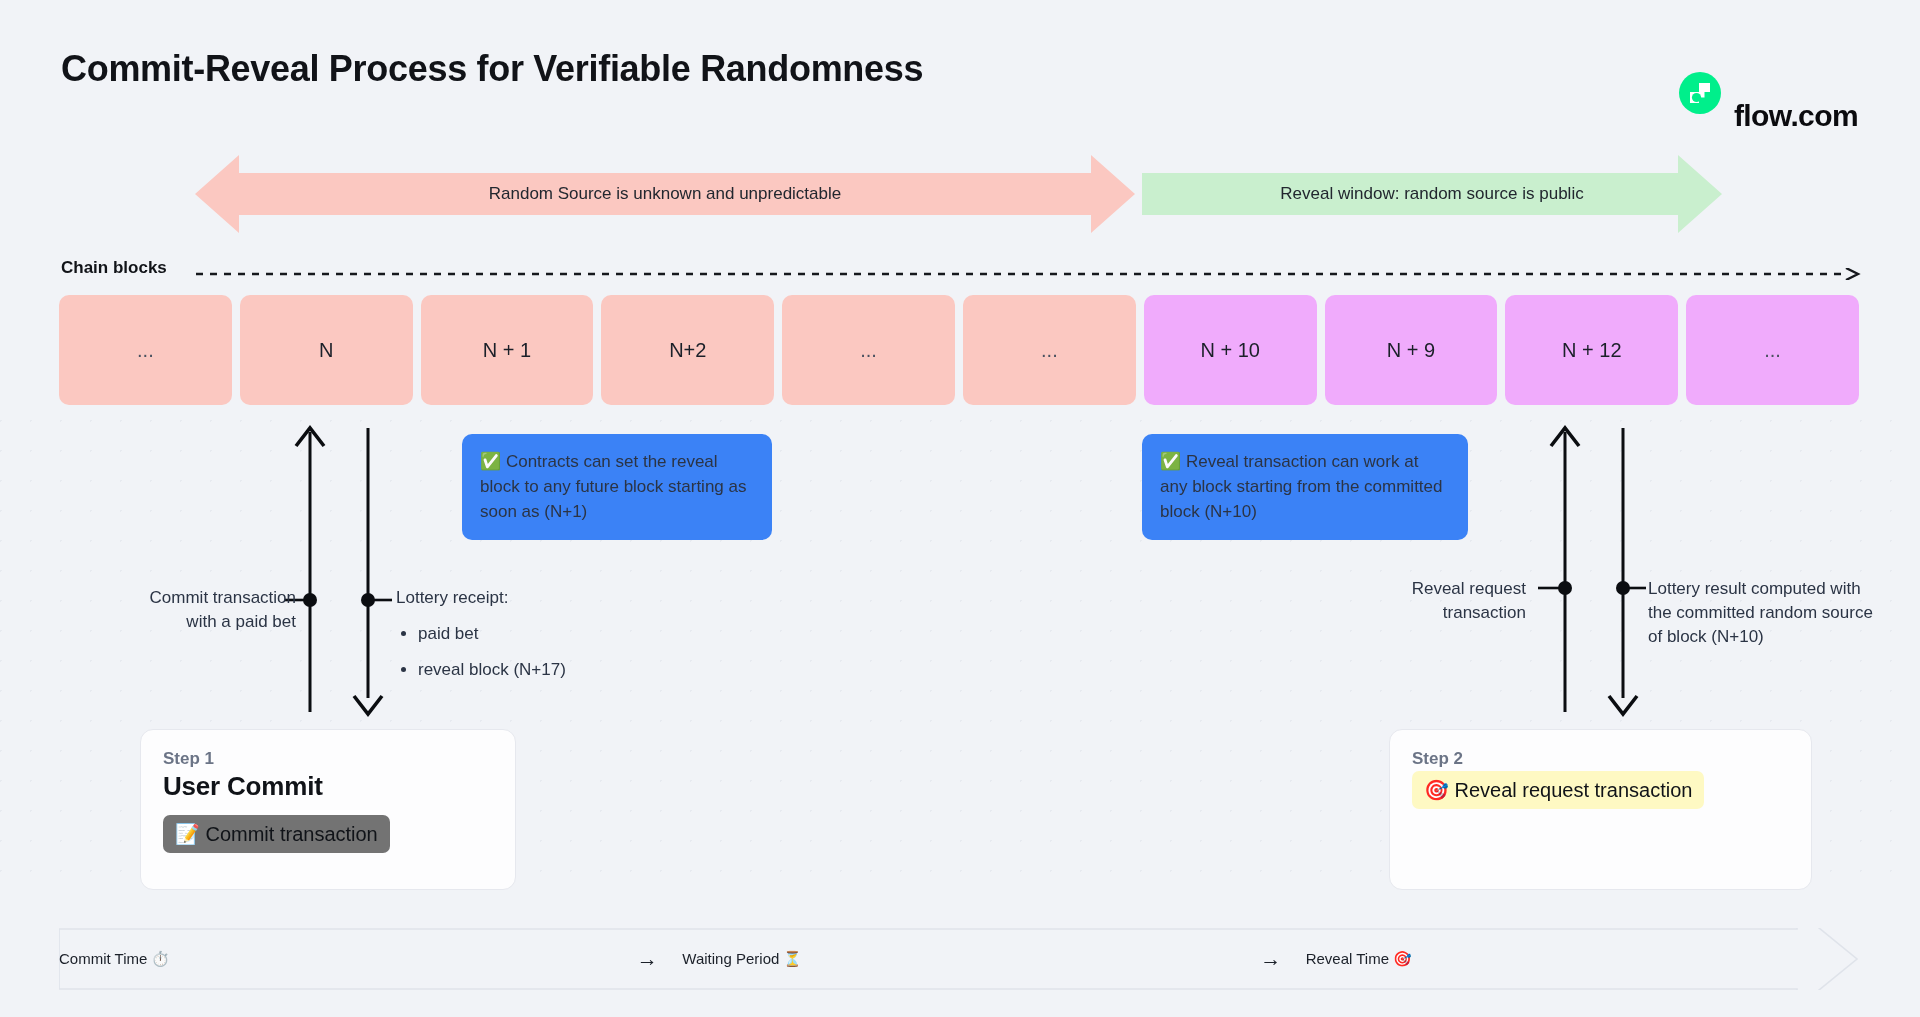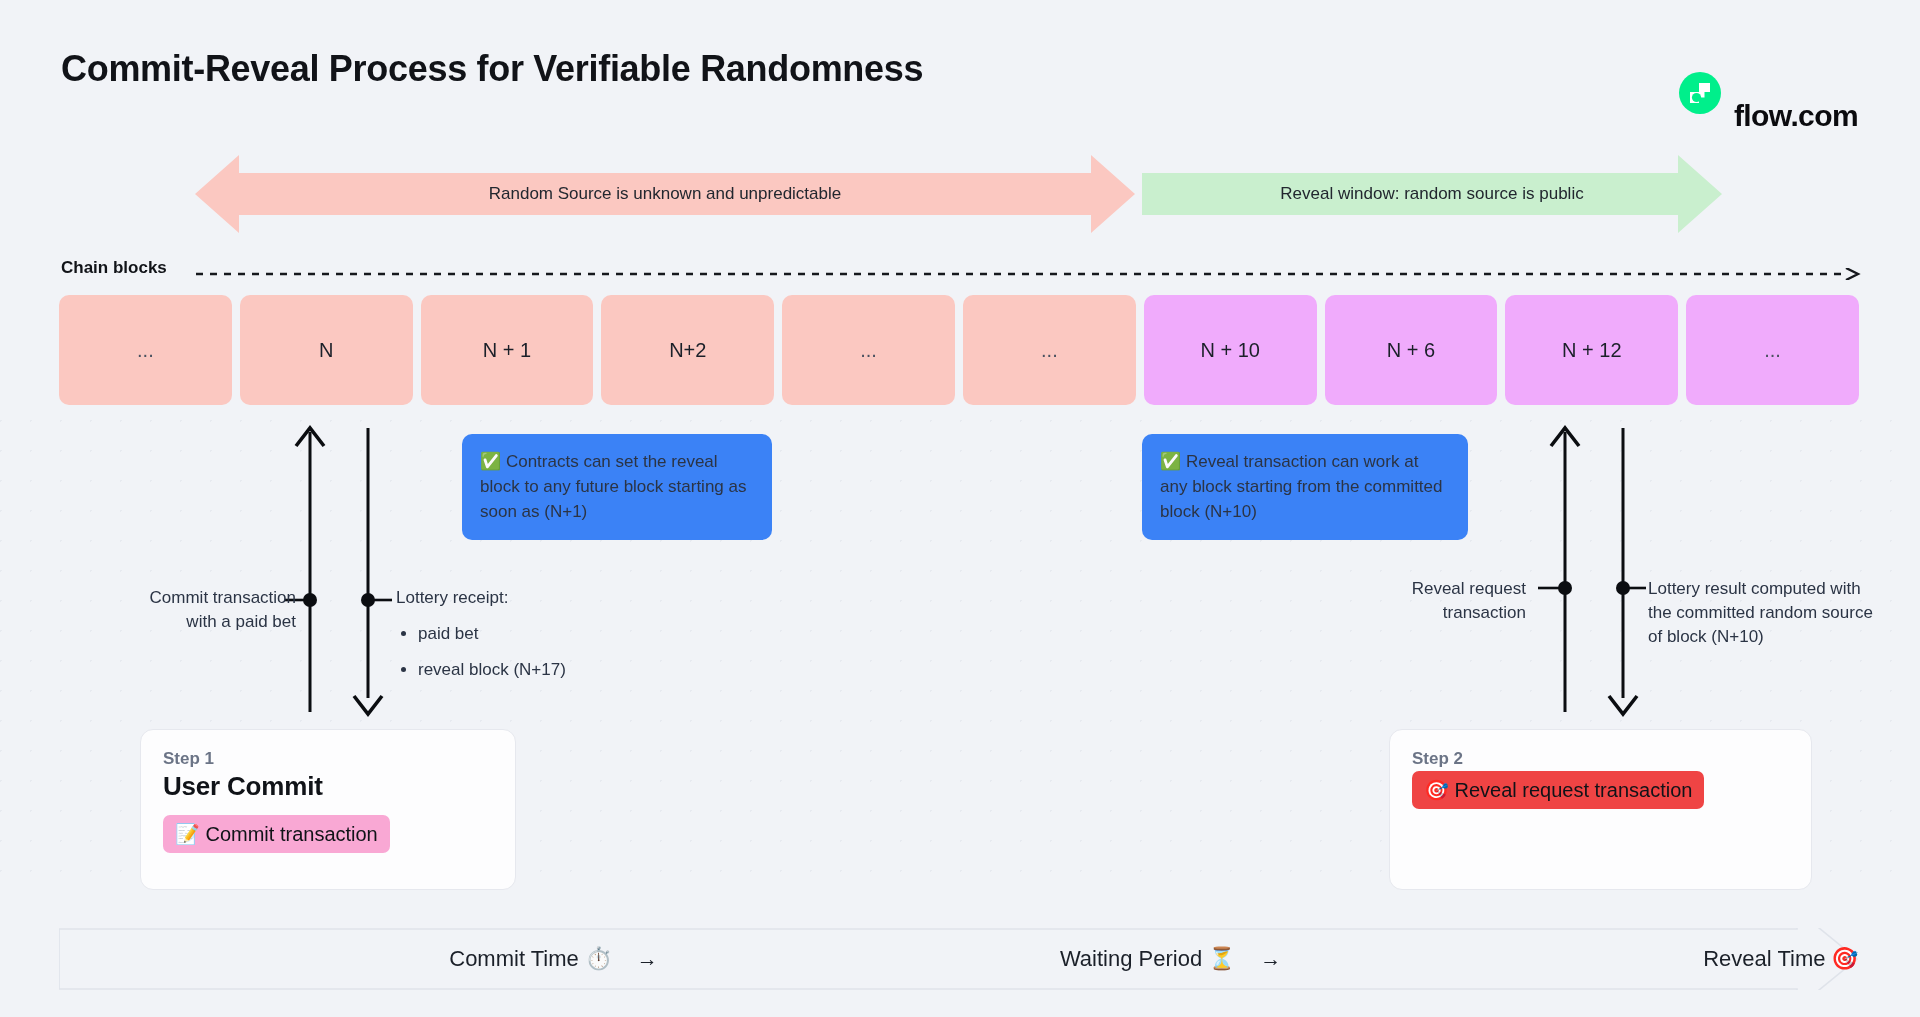--- a/index.html
+++ b/index.html
@@ -102,30 +102,30 @@
     border-radius:13px; padding:19px 22px 22px 22px;
   }
   #card-1{left:140px; top:729px; width:330px; height:118px;}
   #card-2{left:1389px; top:729px; width:377px; height:118px;}
   .card-step{font-size:17px;font-weight:700;color:#6B7486;margin-bottom:2px;}
   .card-title{font-size:26px;font-weight:700;color:#101318;margin-bottom:13px;letter-spacing:-.2px;}
   .chip{
     display:inline-block; border-radius:7px; padding:7px 12px;
     font-size:20px; color:#101318;
   }
-  .chip.pink{background:#f9a8d4;}
-  .chip.green{background:#ef4444;}
+  .chip.pink{background:#737373;}
+  .chip.green{background:#fef9c3;}
 
   
   .timeline{position:absolute; left:59px; top:928px; width:1800px; height:62px;}
   .timeline-labels{
     position:absolute; left:0; top:0; width:1800px; height:62px;
     display:flex; align-items:center; z-index:2;
   }
-  .tl-seg{flex:1 1 0; text-align:right; font-size:22px; color:#1B2029;}
+  .tl-seg{flex:1 1 0; text-align:left; font-size:15px; color:#1B2029;}
   .tl-arrow{width:70px; text-align:center; font-size:21px; color:#1B2029;}
 </style>
 </head>
 <body>
 
 <div class="grid-bg"></div>
 
 <div class="title">Commit-Reveal Process for Verifiable Randomness</div>
 
 <div class="logo">
@@ -177,21 +177,21 @@
   <div class="block pink muted">
       <span>...</span>
     </div>
   <div class="block pink muted">
       <span>...</span>
     </div>
   <div class="block green">
       <span>N + 10</span>
     </div>
   <div class="block green">
-      <span>N + 6</span>
+      <span>N + 9</span>
     </div>
   <div class="block green">
       <span>N + 12</span>
     </div>
   <div class="block green muted">
       <span>...</span>
     </div>
 </div>
 
 <svg class="markers" viewBox="0 0 1920 320" aria-hidden="true">

